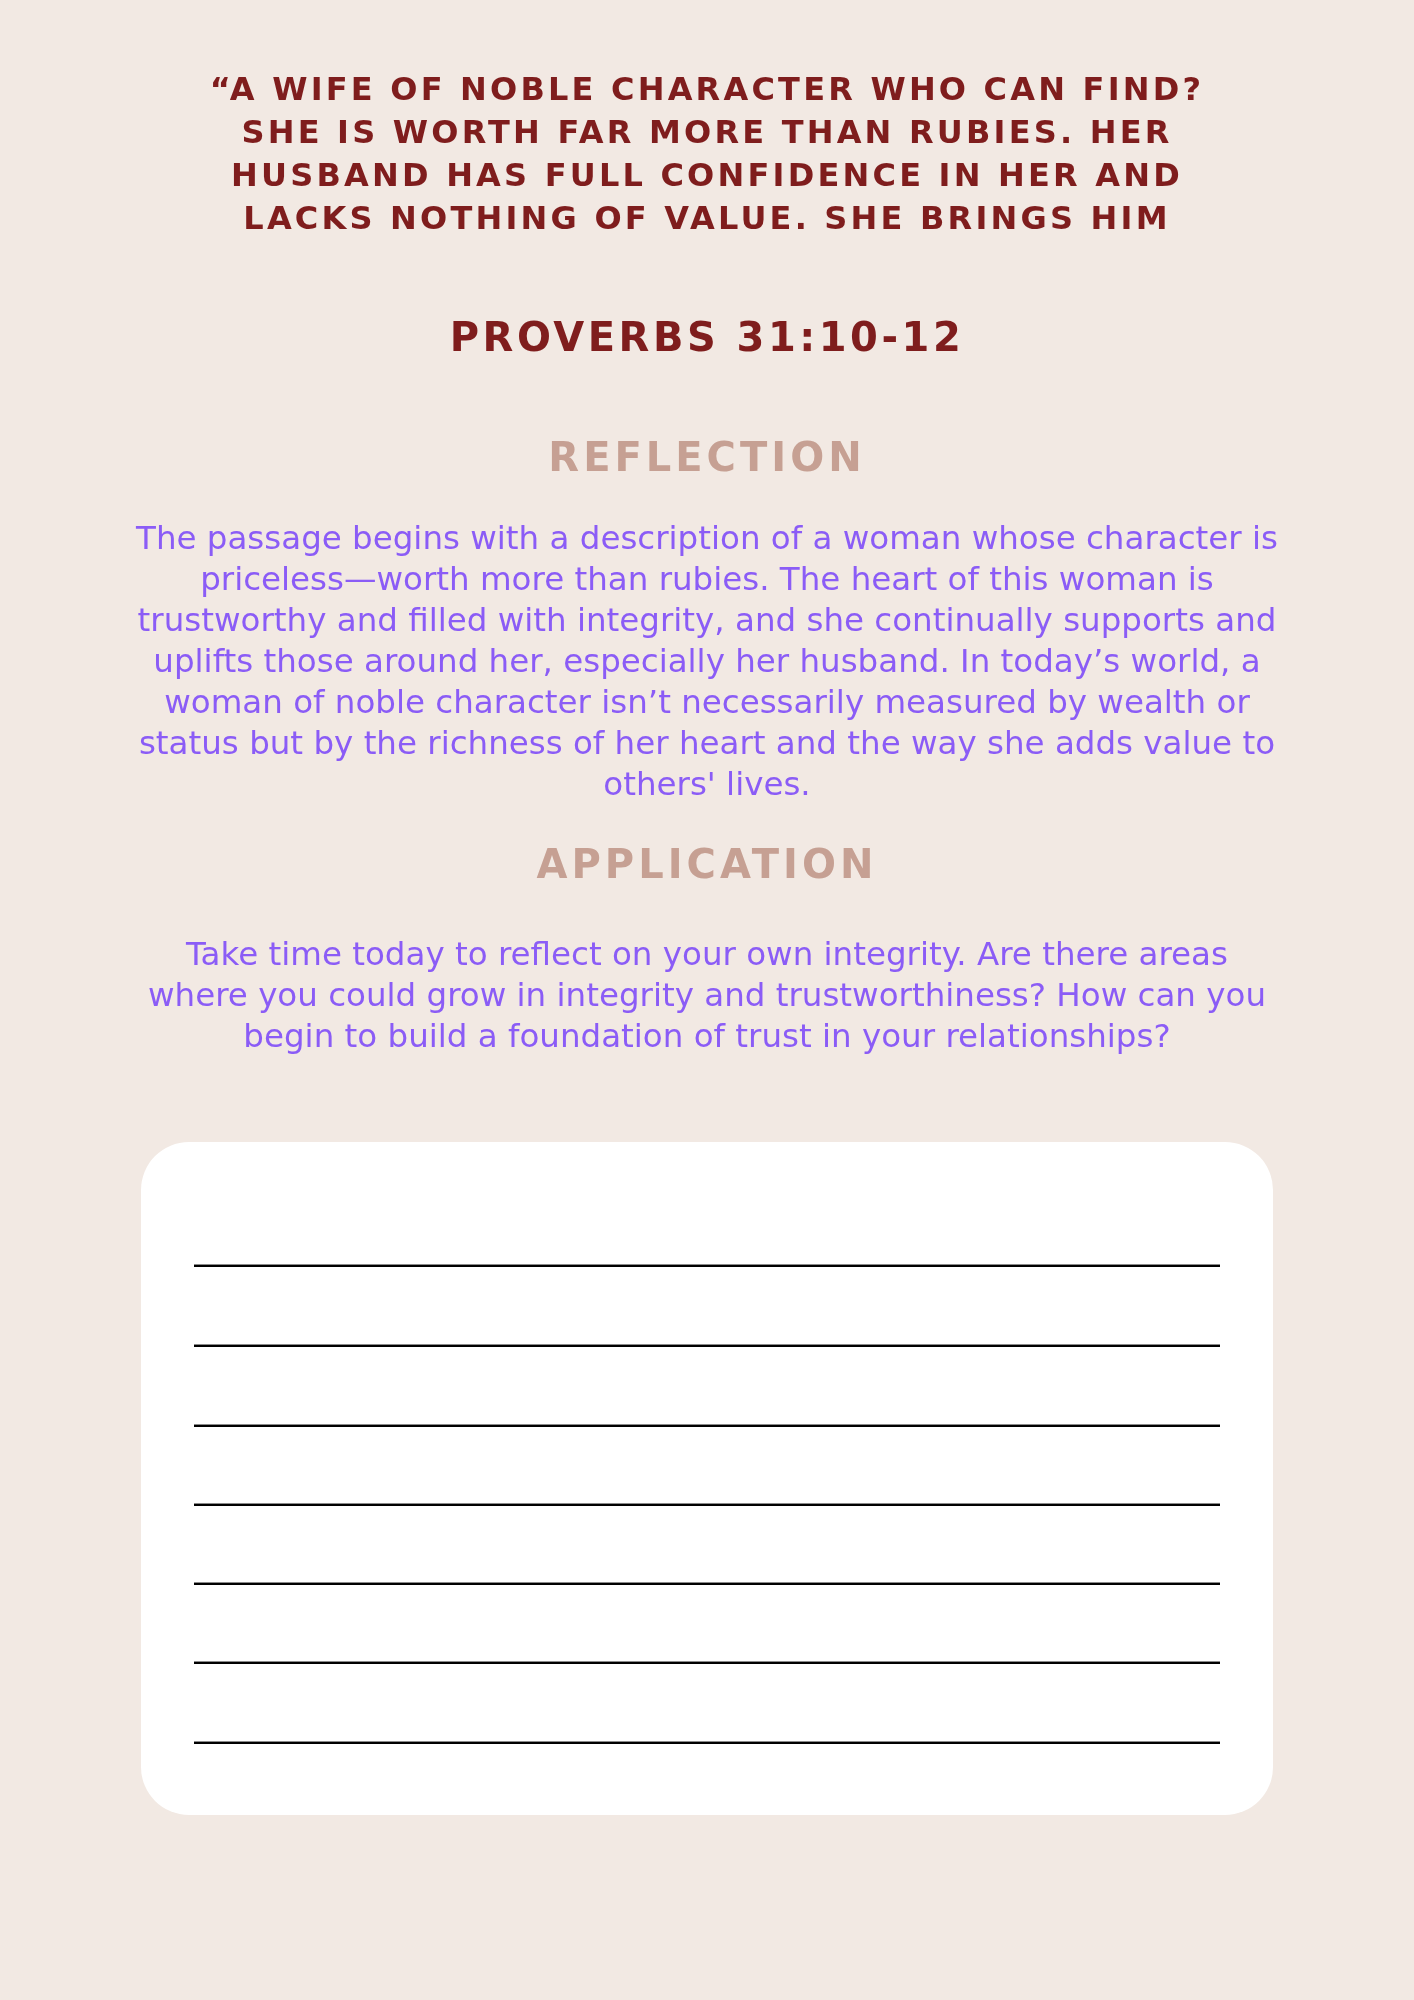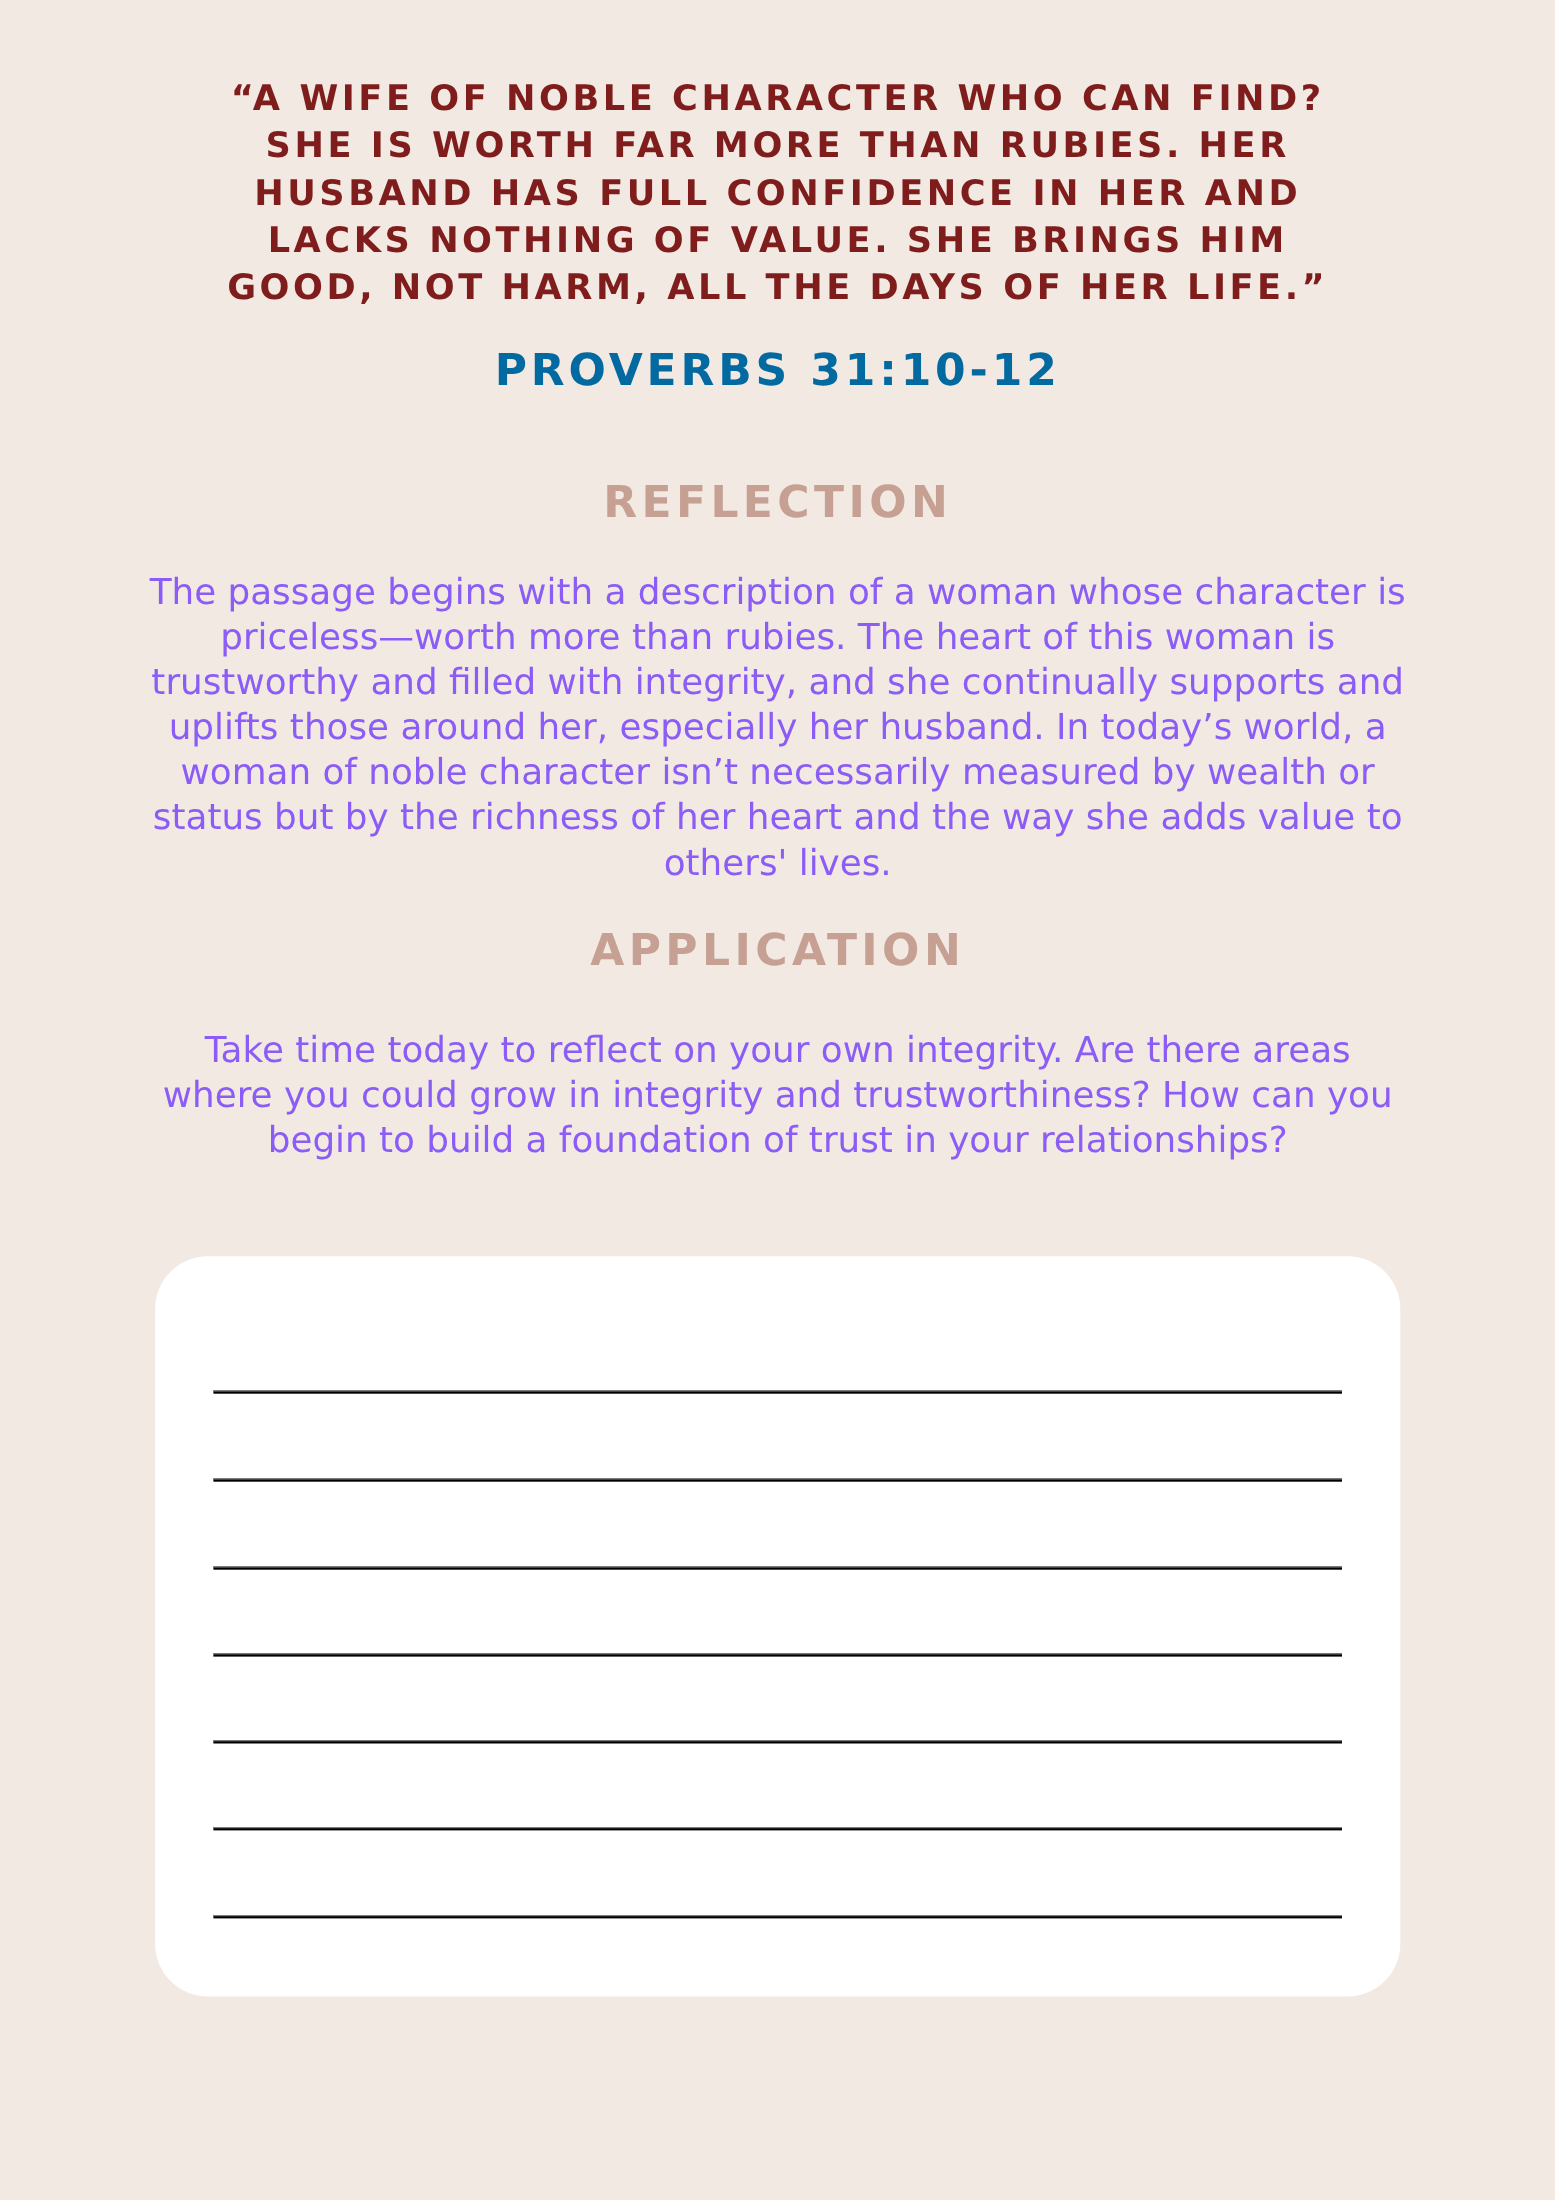--- a/index.html
+++ b/index.html
@@ -35,21 +35,21 @@
       letter-spacing: 3.2px;
       text-transform: uppercase;
     }
     .reference {
       position: absolute;
       left: 0;
       width: 1414px;
       top: 312px;
       margin: 0;
       text-align: center;
-      color: #0369a1;
+      color: #7f1d1d;
       font-family: "DejaVu Sans", sans-serif;
       font-weight: bold;
       font-size: 40px;
       line-height: 50px;
       letter-spacing: 3.5px;
     }
     .section-heading {
       position: absolute;
       left: 0;
       width: 1414px;
@@ -102,21 +102,20 @@
 </head>
 <body>
 
 <div class="page">
 
   <h1 class="quote">
     <span>“A WIFE OF NOBLE CHARACTER WHO CAN FIND?</span><br>
     <span>SHE IS WORTH FAR MORE THAN RUBIES. HER</span><br>
     <span>HUSBAND HAS FULL CONFIDENCE IN HER AND</span><br>
     <span>LACKS NOTHING OF VALUE. SHE BRINGS HIM</span><br>
-    <span>GOOD, NOT HARM, ALL THE DAYS OF HER LIFE.”</span>
   </h1>
 
   <h2 class="reference">PROVERBS 31:10-12</h2>
 
   <h2 class="section-heading h-reflection">REFLECTION</h2>
 
   <p class="body-text p-reflection">
     <span>The passage begins with a description of a woman whose character is</span><br>
     <span>priceless—worth more than rubies. The heart of this woman is</span><br>
     <span>trustworthy and filled with integrity, and she continually supports and</span><br>

